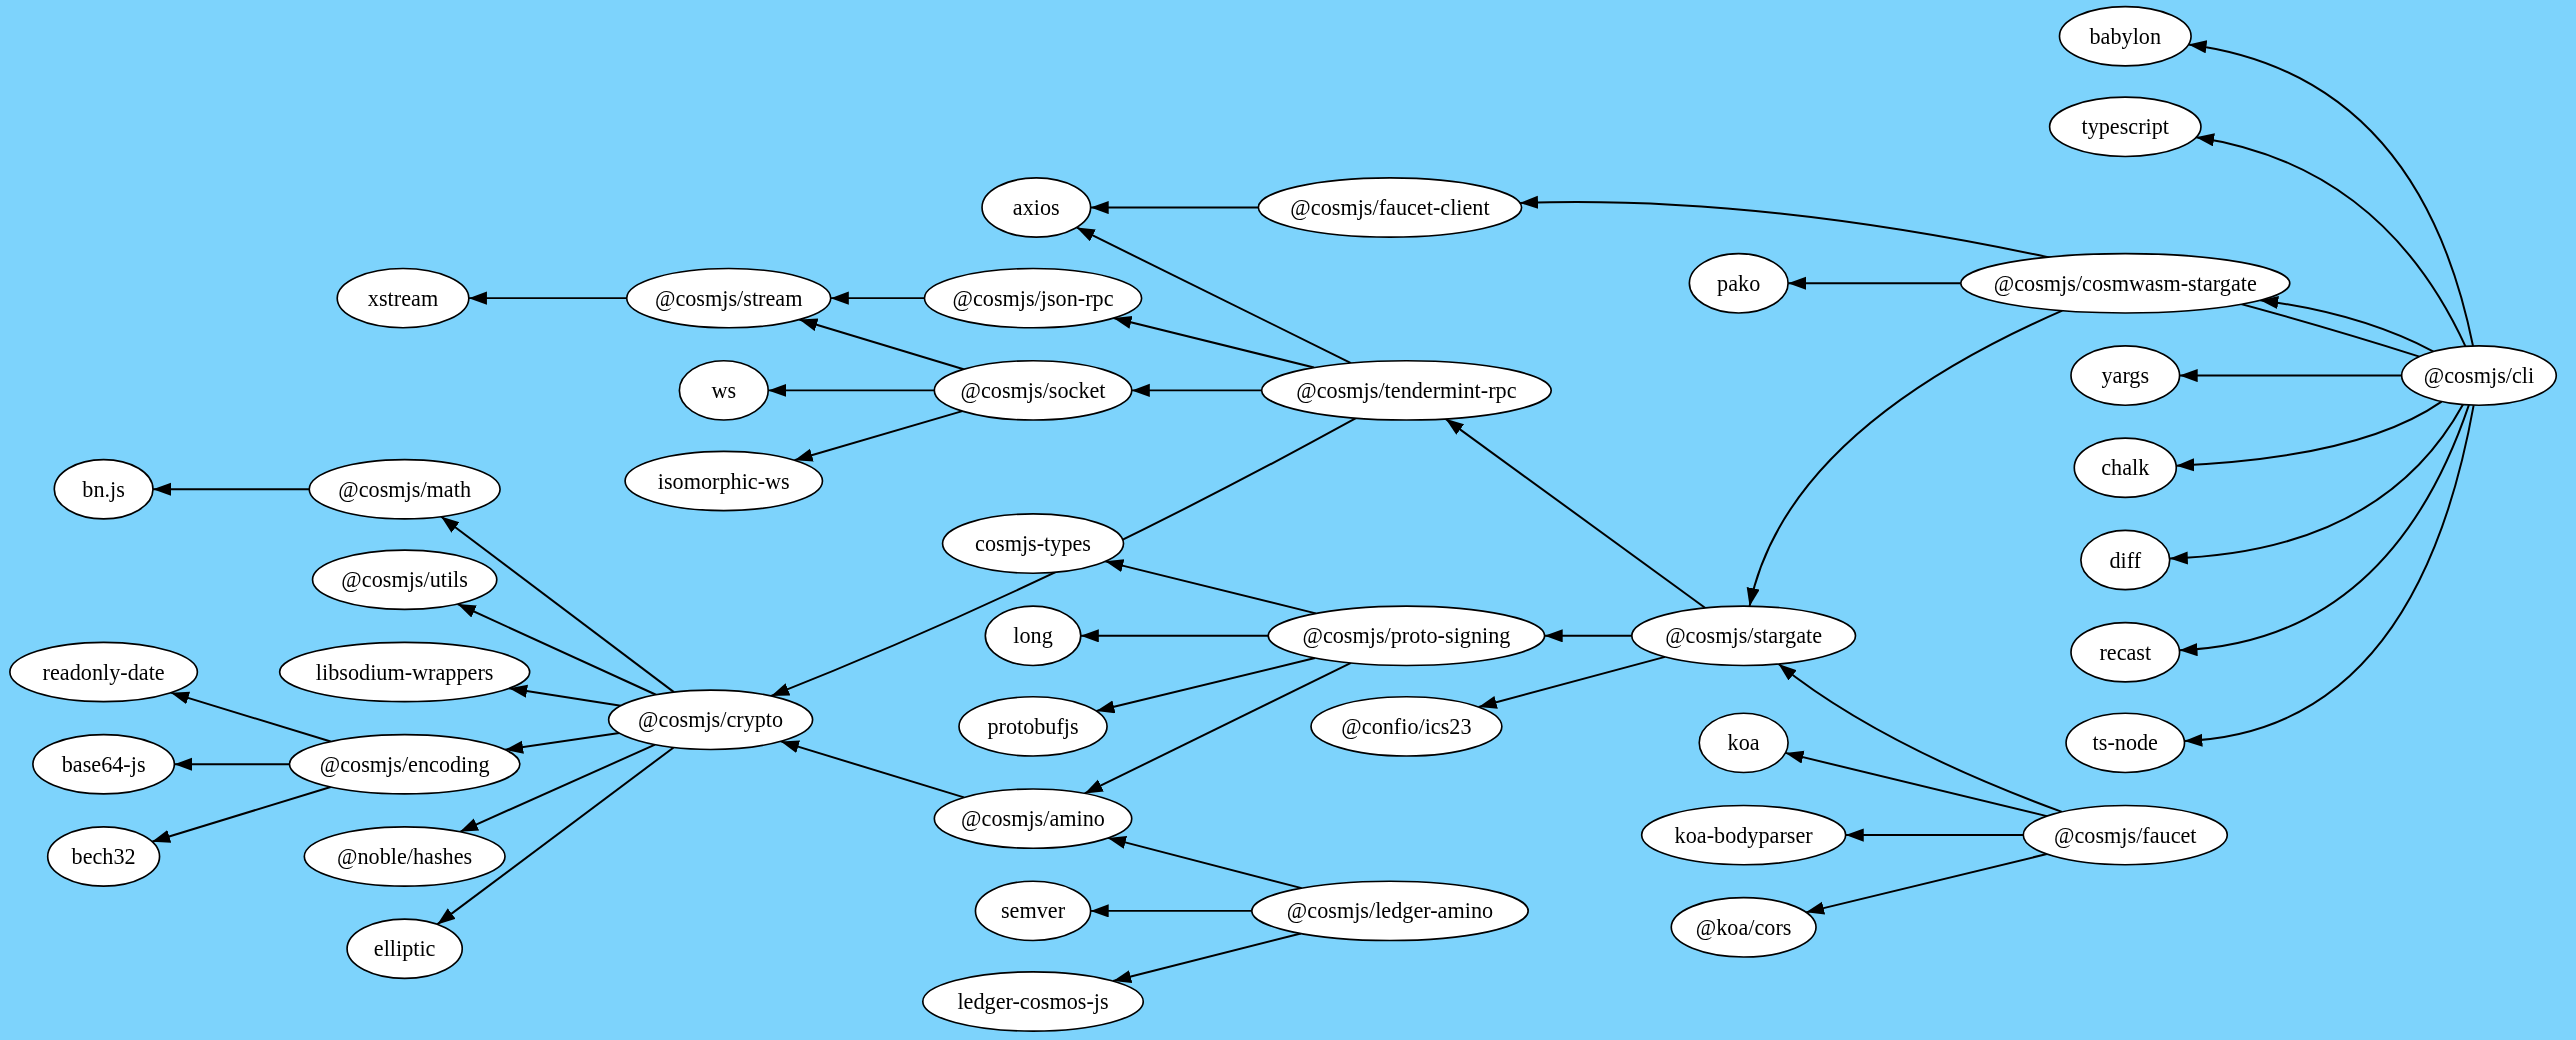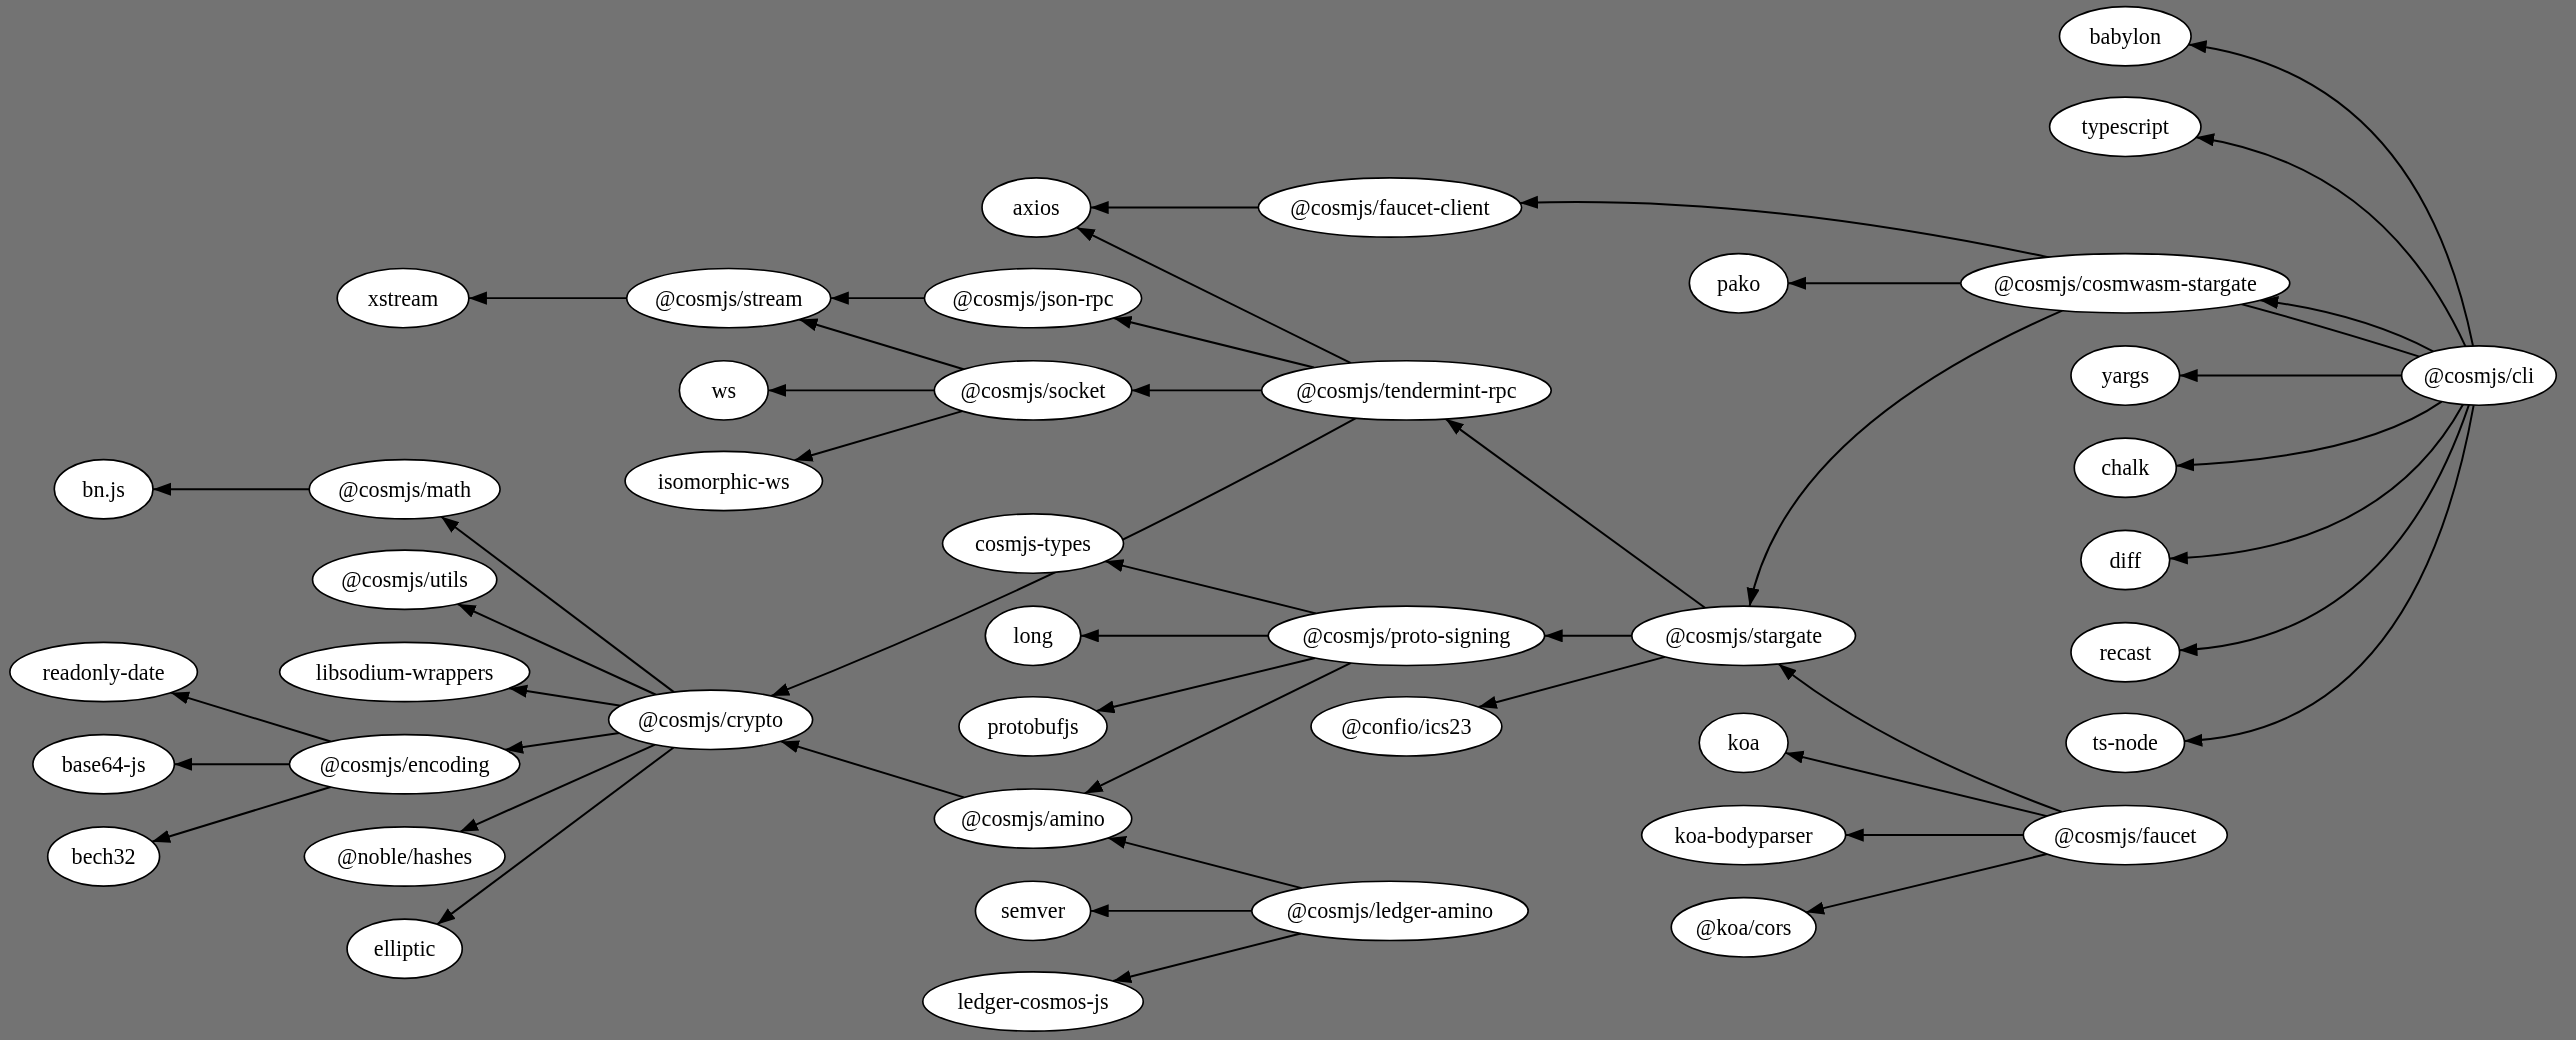--- a/index.html
+++ b/index.html
@@ -3,21 +3,21 @@
 <meta charset="utf-8">
 <style>
   html, body {
     margin: 0;
     padding: 0;
     background: #ffffff;
   }
   .canvas {
     width: 2576px;
     height: 1041px;
-    background: #737373;
+    background: #7dd3fc;
     overflow: hidden;
   }
   svg { display: block; }
   .node ellipse {
     fill: #ffffff;
     stroke: #000000;
     stroke-width: 1;
   }
   .node text {
     font-family: "Liberation Serif", serif;

